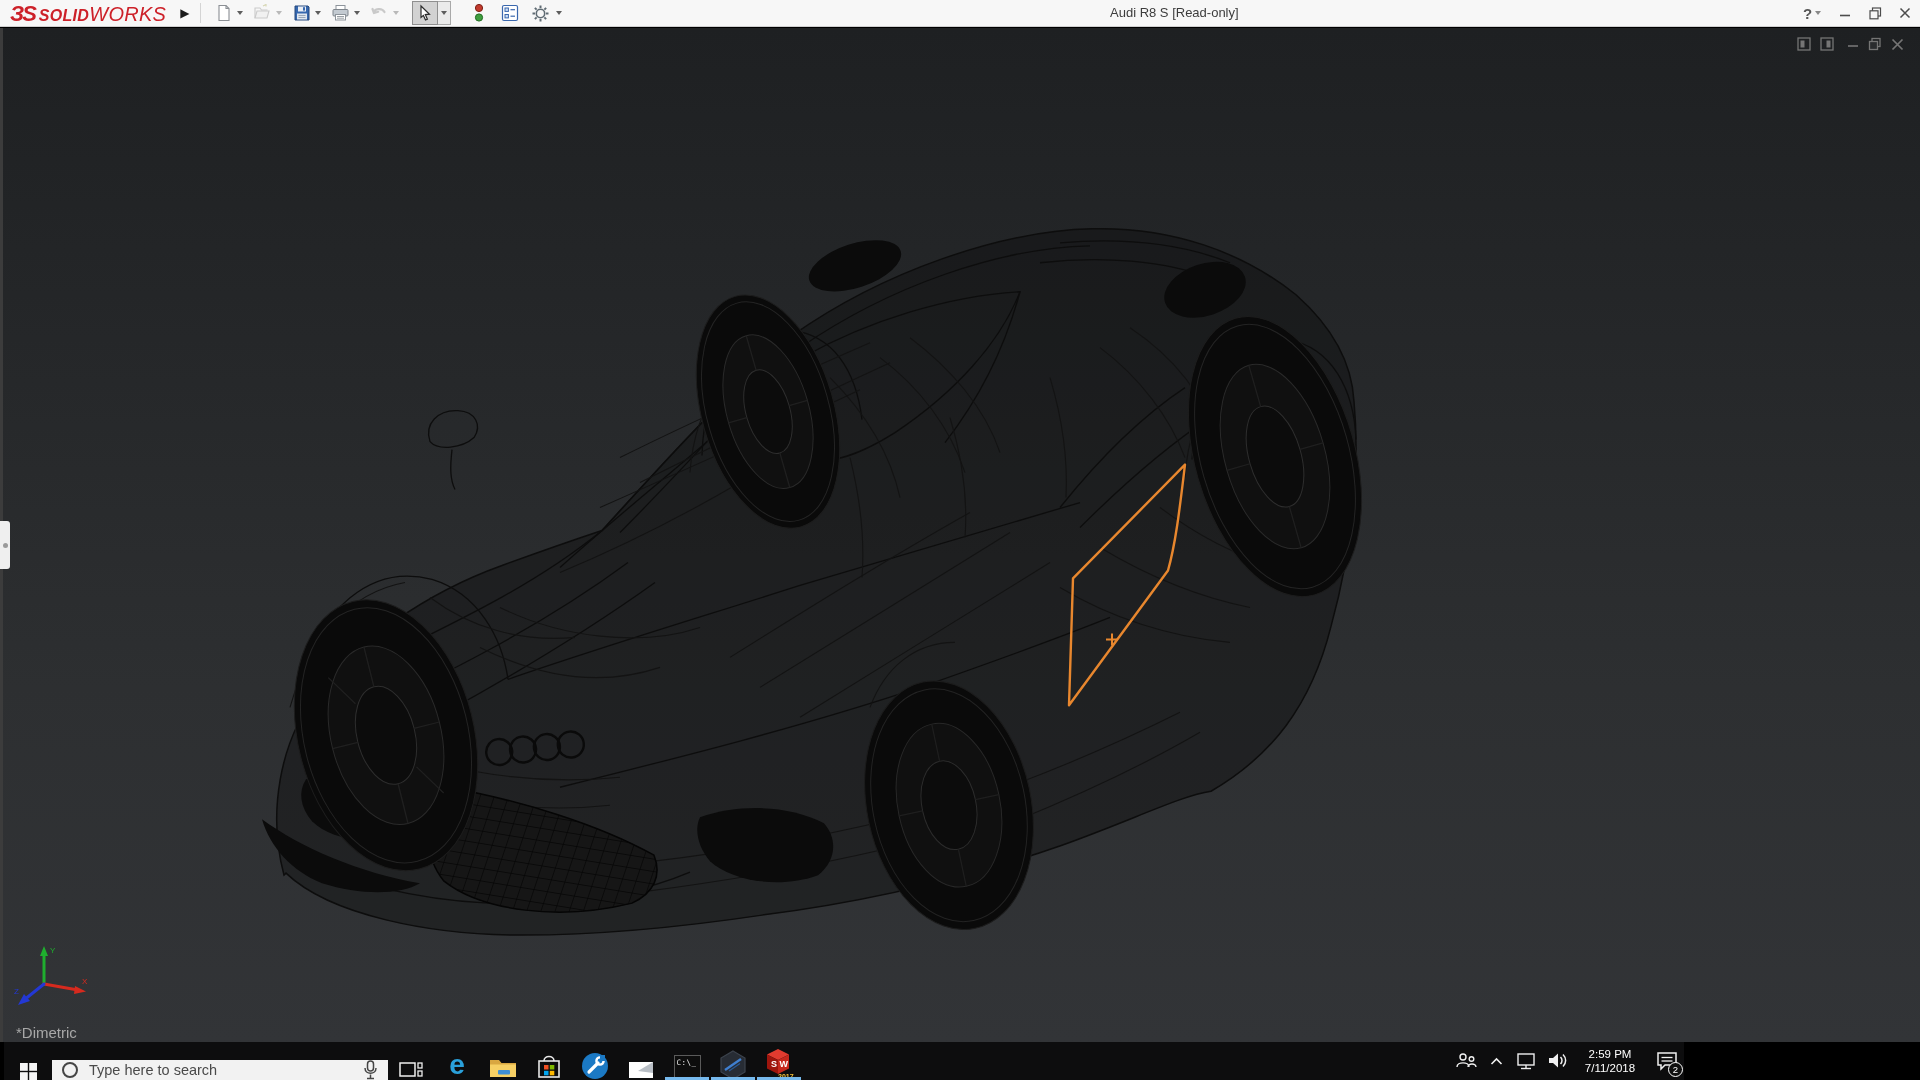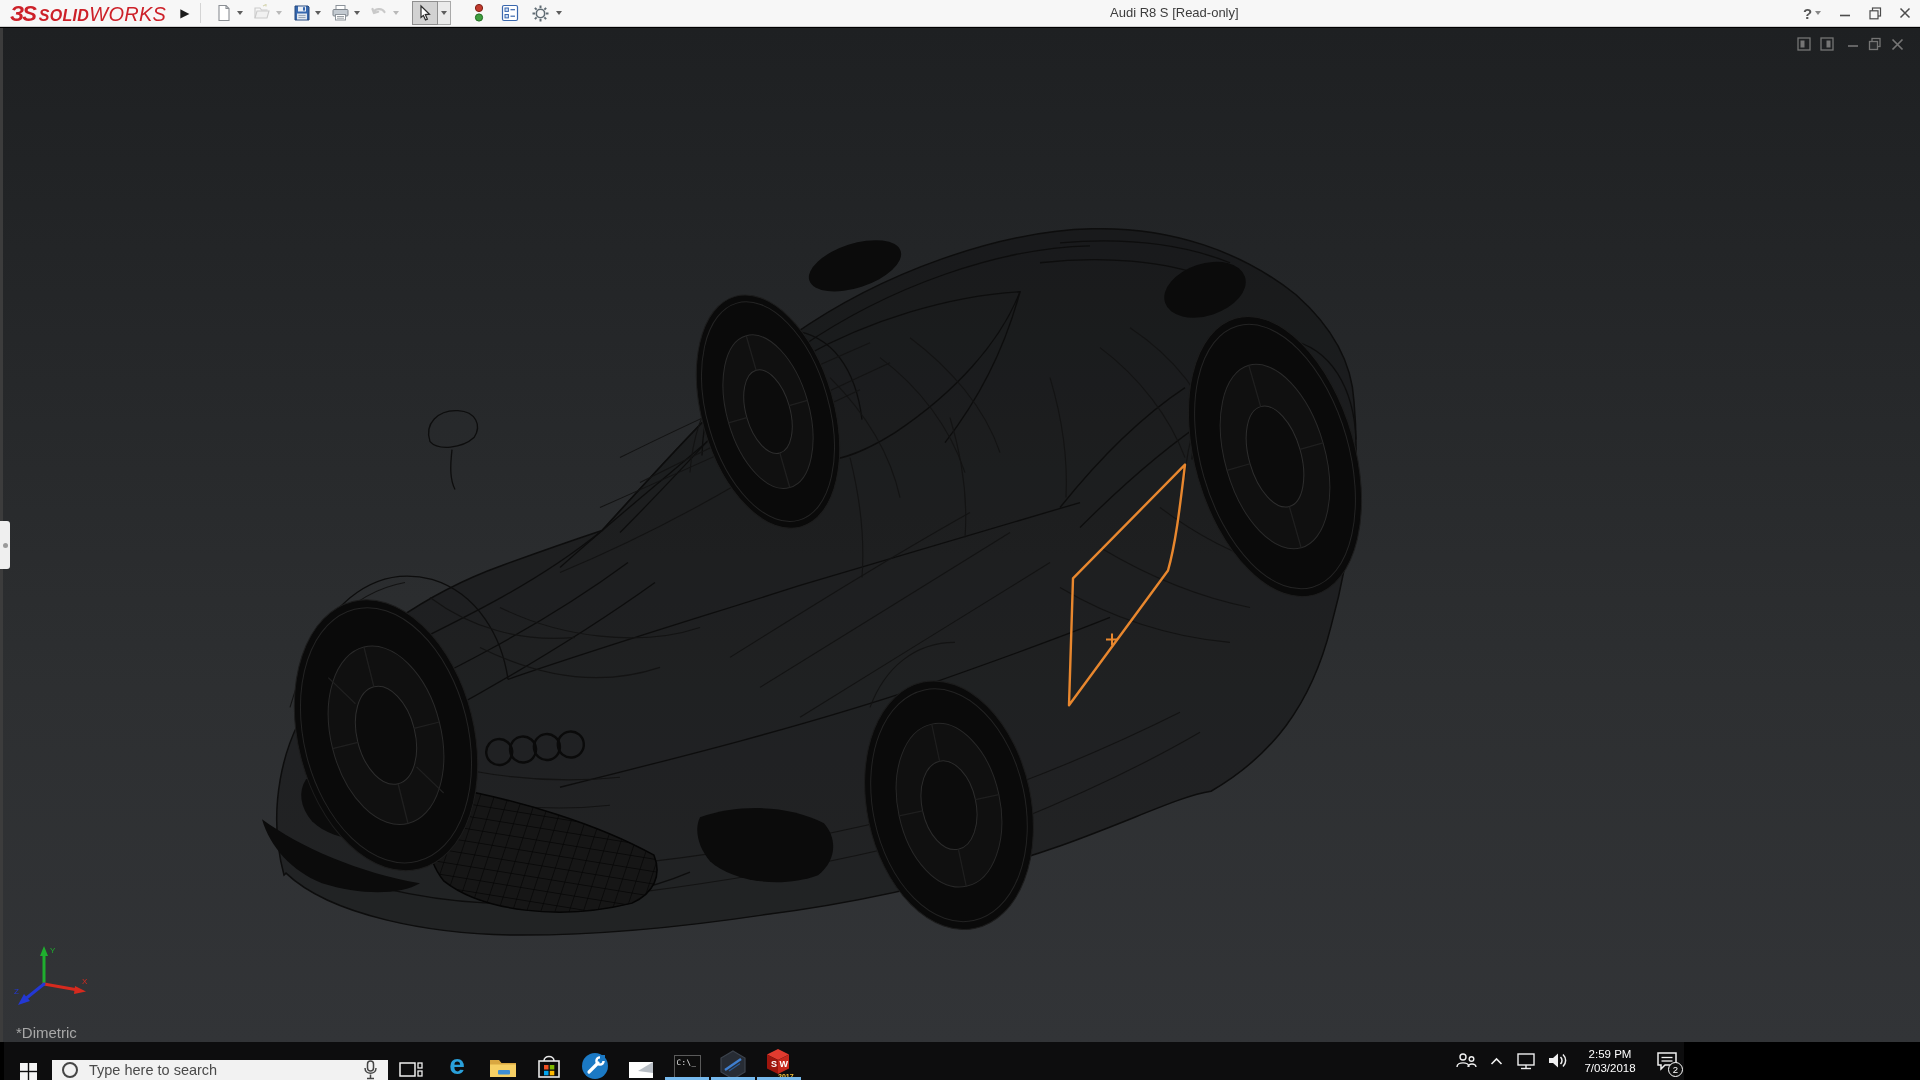--- a/index.html
+++ b/index.html
@@ -525,21 +525,21 @@
           </svg>
       </span>
       <span class="tray-icon">
         <svg width="20" height="18">
             <polygon points="1,6 5,6 10,1.5 10,15.5 5,11 1,11" fill="#f0f0f0"></polygon>
             <path d="M12.5,5 C14.5,7 14.5,10 12.5,12 M15,2.5 C18.5,6 18.5,11 15,14.5" fill="none" stroke="#f0f0f0" stroke-width="1.5"></path>
           </svg>
       </span>
       <div class="clock">
         <div>2:59 PM</div>
-        <div>7/03/2018</div>
+        <div>7/11/2018</div>
       </div>
       <div class="action-center">
         <svg width="22" height="20">
             <path d="M2,2 H20 V14 H9 L5,18 V14 H2 Z" fill="none" stroke="#f0f0f0" stroke-width="1.5"></path>
             <line x1="5.5" y1="6.5" x2="16.5" y2="6.5" stroke="#f0f0f0" stroke-width="1.3"></line>
             <line x1="5.5" y1="10" x2="16.5" y2="10" stroke="#f0f0f0" stroke-width="1.3"></line>
           </svg>
         <span class="ac-badge">2</span>
       </div>
     </div>

